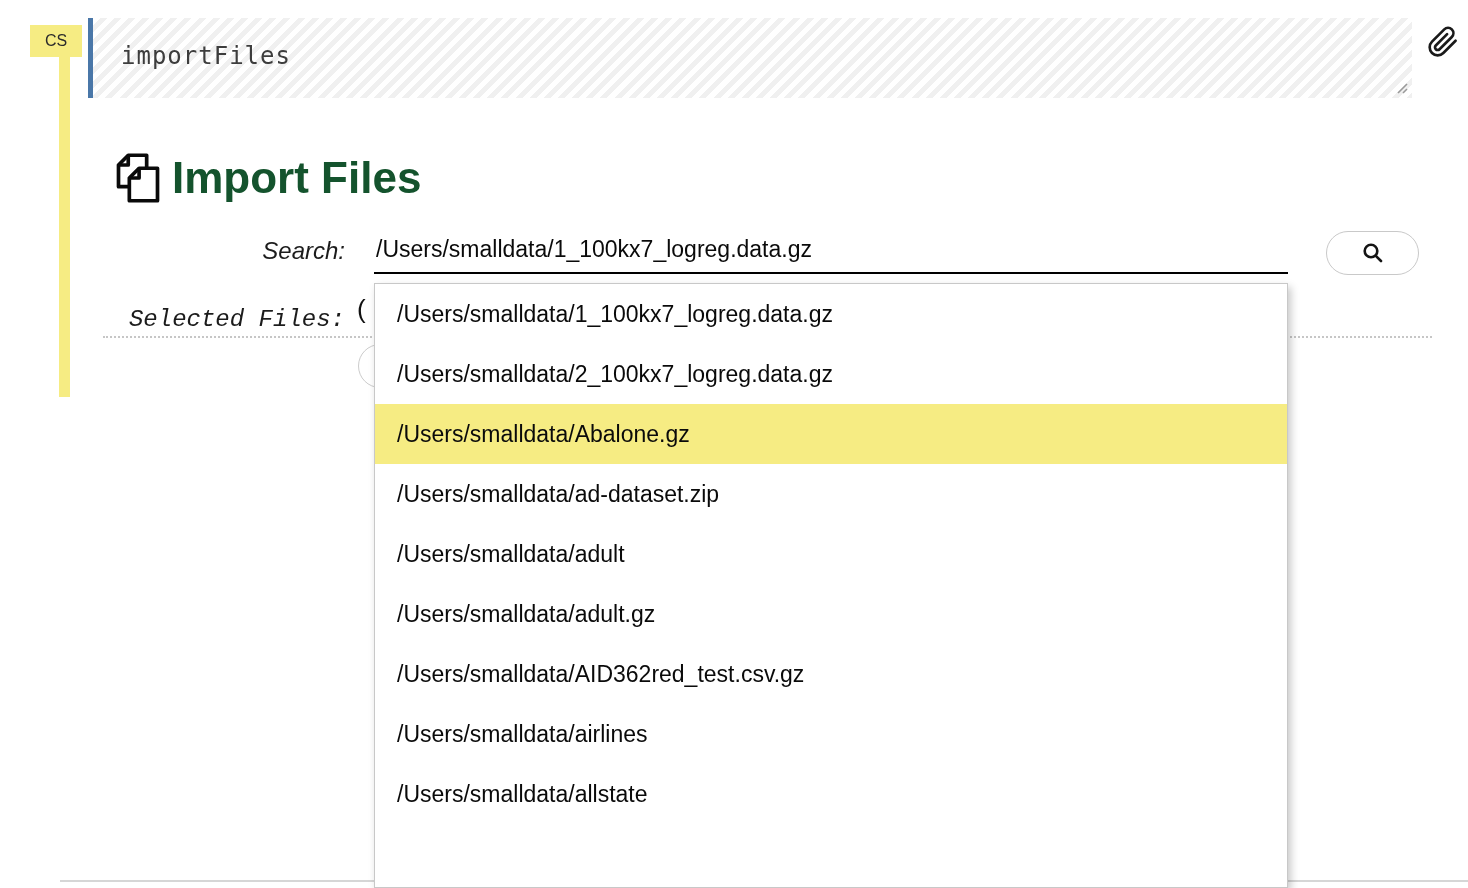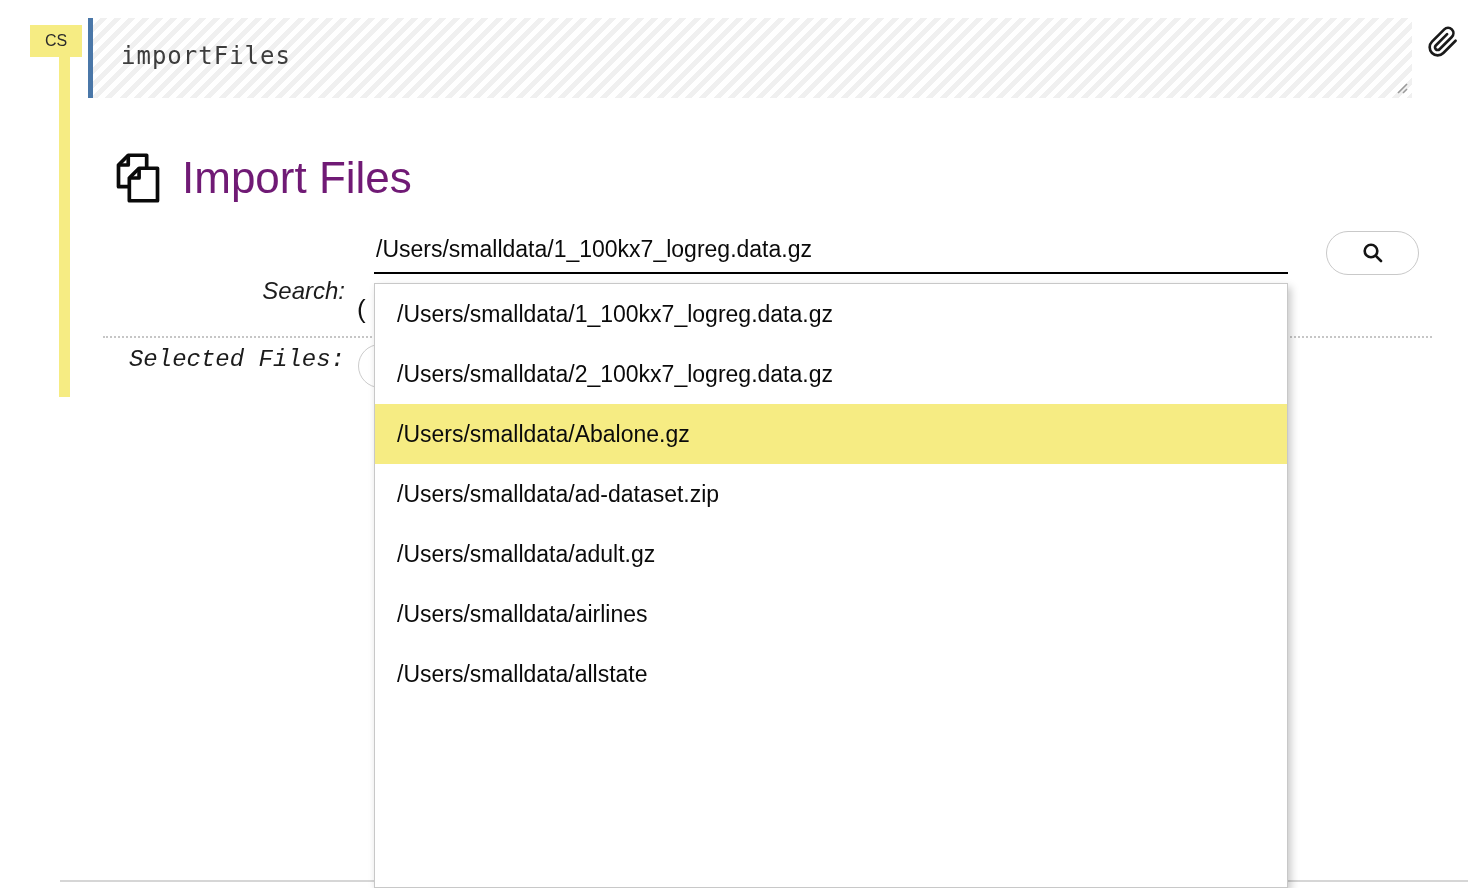--- a/index.html
+++ b/index.html
@@ -33,28 +33,28 @@
     font-family:"DejaVu Sans Mono", monospace; font-size:24px; letter-spacing:1px;
     color:#3d3d3d; white-space:pre;
   }
   .resize-handle { position:absolute; right:3px; bottom:3px; width:16px; height:16px; cursor:nwse-resize; }
 
   .clip { position:absolute; left:1427px; top:24px; width:32px; height:36px; cursor:pointer; }
 
   
   .heading-icon { position:absolute; left:112px; top:152px; width:52px; height:52px; }
   .heading-title {
-    position:absolute; left:182px; top:153px;
-    font-size:44px; font-weight:400; color:#701a75; letter-spacing:0px; white-space:nowrap;
+    position:absolute; left:172px; top:153px;
+    font-size:44px; font-weight:700; color:#14532d; letter-spacing:0px; white-space:nowrap;
   }
 
   
   .form-label {
     position:absolute; left:0; width:345px; text-align:right;
-    font-style:italic; font-size:24px; color:#1c1c1c; white-space:nowrap;margin-top:40px;
+    font-style:italic; font-size:24px; color:#1c1c1c; white-space:nowrap;
   }
   .lbl-search { top:237px; }
   .lbl-selected { top:306px;font-family:Liberation Mono, monospace; }
   .lbl-actions { top:352px; }
 
   .search-input {
     position:absolute; left:374px; top:230px; width:914px; height:44px;
     border:none; border-bottom:2px solid #000; outline:none; background:transparent;
     font-family:"Liberation Sans", sans-serif; font-size:23px; color:#0a0a0a; padding:0 2px 4px 2px;
   }
@@ -144,20 +144,22 @@
   <div class="paren">(</div>
   <div class="dotted-divider"></div>
 
   <div class="actions-btn"></div>
 
   <div class="dropdown">
     <div class="dd-item">/Users/smalldata/1_100kx7_logreg.data.gz</div>
     <div class="dd-item">/Users/smalldata/2_100kx7_logreg.data.gz</div>
     <div class="dd-item highlight">/Users/smalldata/Abalone.gz</div>
     <div class="dd-item">/Users/smalldata/ad-dataset.zip</div>
+    <div class="dd-item">/Users/smalldata/adult</div>
     <div class="dd-item">/Users/smalldata/adult.gz</div>
+    <div class="dd-item">/Users/smalldata/AID362red_test.csv.gz</div>
     <div class="dd-item">/Users/smalldata/airlines</div>
     <div class="dd-item">/Users/smalldata/allstate</div>
   </div>
 
   <div class="bottom-line"></div>
 
 </div>
 
 </body></html>

